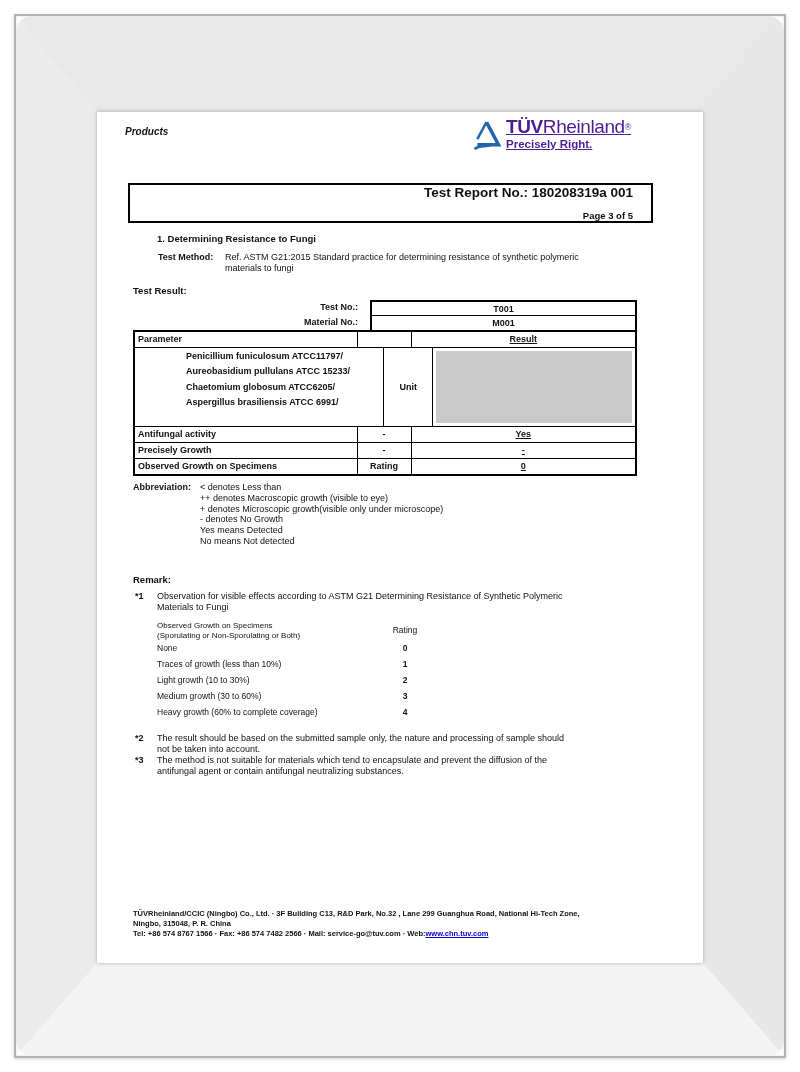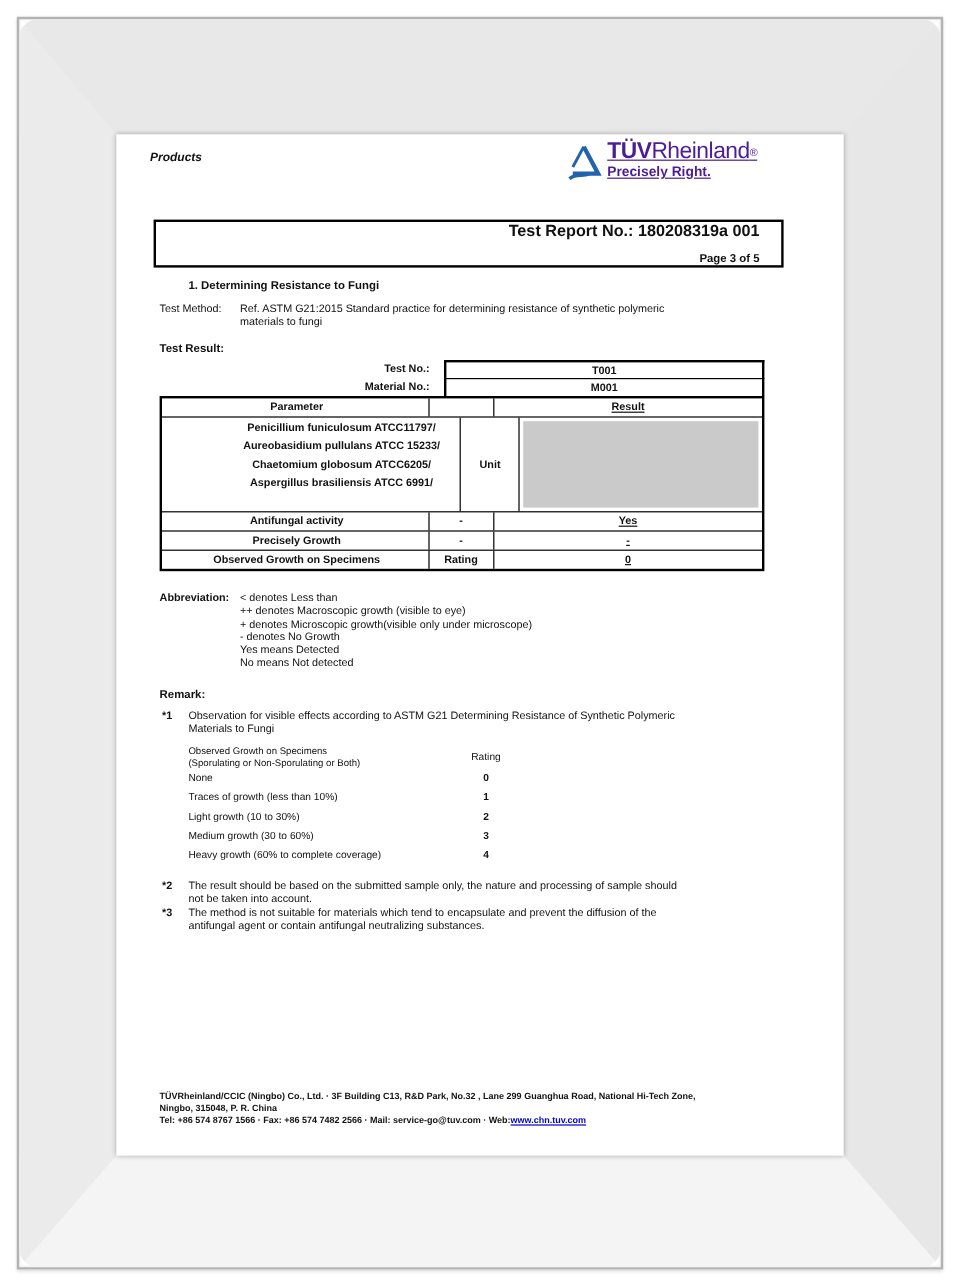--- a/index.html
+++ b/index.html
@@ -26,46 +26,46 @@
   .tagline{font-size:11.5px;font-weight:700;margin-top:1px;}
 
   .report-box{left:31px;top:71px;width:525px;height:40px;border:2px solid #000;
               box-sizing:border-box;display:flex;align-items:flex-end;
               justify-content:space-between;padding:0 18px;flex-direction:column;}
   .report-title{font-size:13.5px;font-weight:700;}
   .page-ind{font-size:9.5px;font-weight:700;}
 
   .h-section{left:36px;top:121px;font-size:9.5px;font-weight:700;margin-left:24px;}
   .test-method{left:36px;top:140px;display:flex;font-size:9px;}
-  .tm-label{width:67px;font-weight:400;}
+  .tm-label{width:67px;font-weight:700;margin-left:25px;}
   .tm-text{width:482px;line-height:11px;}
   .test-result-label{left:36px;top:173px;font-size:9.5px;font-weight:700;}
 
   
   .rtable{left:36px;top:188px;width:504px;font-size:9px;font-weight:700;}
   .hdr-row{display:flex;height:15px;line-height:14px;}
   .hdr-label{width:237px;text-align:right;padding-right:12px;box-sizing:border-box;}
   .hdr-value{width:267px;box-sizing:border-box;text-align:center;
              border-left:2px solid #000;border-right:2px solid #000;border-top:2px solid #000;}
   .hdr-row.second .hdr-value{border-top:1px solid #000;}
   .main-table{border:2px solid #000;}
   .tr{display:flex;border-top:1px solid #000;}
   .tr.first{border-top:none;}
-  .td{box-sizing:border-box;text-align:center;}
+  .td{box-sizing:border-box;}
   .c1{width:233px;padding-left:3px;}
   .c2{width:57px;border-left:1px solid #000;text-align:center;}
   .c3{width:236px;border-left:1px solid #000;text-align:center;text-decoration:underline;}
   .tr.h15{height:15px;line-height:14px;}
   .tr.species{height:78px;padding-left:48px;}
   .species .c1{line-height:15.4px;padding-top:1px;}
   .species .c2{display:flex;align-items:center;justify-content:center;}
   .species .c3{position:relative;}
   .redacted{position:absolute;inset:3px;background:#cacaca;}
 
-  .abbr{left:36px;top:381px;display:flex;font-size:9px;}
+  .abbr{left:36px;top:370px;display:flex;font-size:9px;}
   .abbr-label{width:67px;font-weight:700;}
   .abbr-lines div{line-height:10.8px;}
 
   .remark-label{left:36px;top:462px;font-size:9.5px;font-weight:700;}
   .remark-item{display:flex;font-size:9px;line-height:10.5px;}
   .rm-marker{width:22px;font-weight:700;}
   .rm-text{width:486px;}
   .rm1{left:38px;top:479px;}
   .rm2{left:38px;top:621px;}
   .rm3{left:38px;top:643px;}

